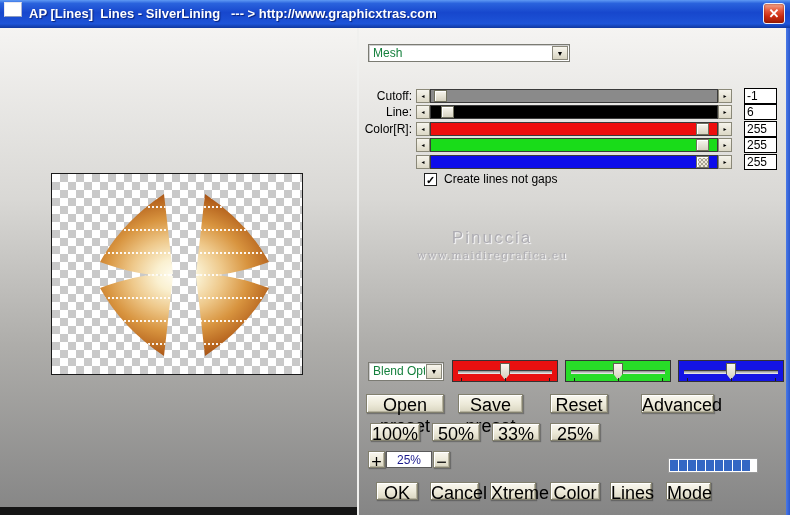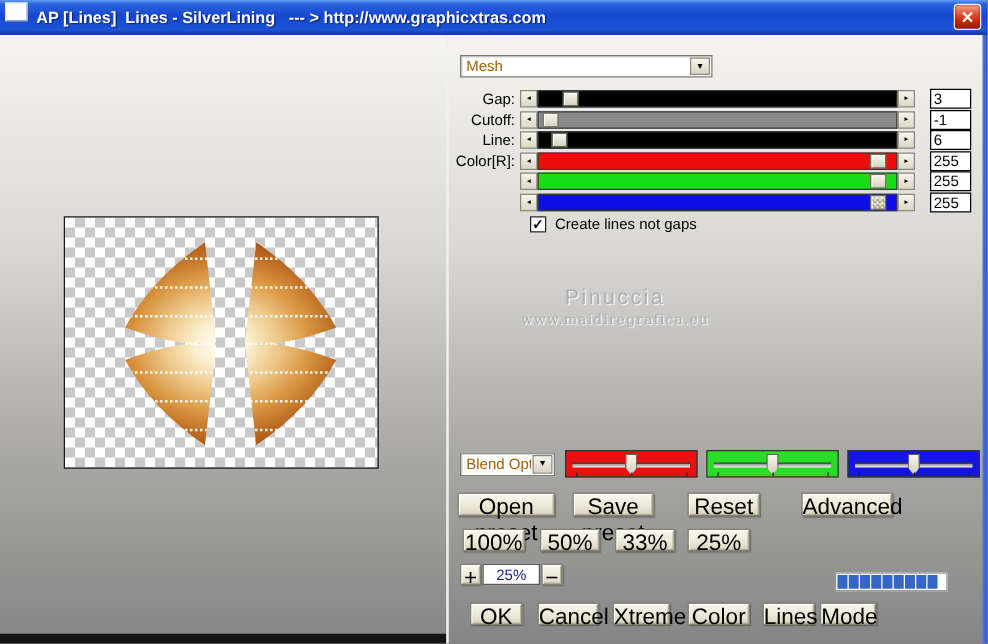--- a/index.html
+++ b/index.html
@@ -31,21 +31,21 @@
   .preview { position:absolute; left:51px; top:145px; width:252px; height:202px; border:1px solid #1a1a1a;
     background:repeating-conic-gradient(#c9c9c9 0% 25%, #ffffff 0% 50%); background-size:16px 16px; }
   .preview svg { display:block; }
 
   
   .rp { position:absolute; left:359px; top:0; right:4px; bottom:0; }
 
   .combo { position:absolute; height:18px; background:#fff; border:1px solid #7b7b73;
     box-shadow:inset 1px 1px 0 #cfcfcf; }
   .combo .txt { position:absolute; left:4px; right:18px; top:1px; font-size:12px; line-height:15px;
-    color:#a16207; white-space:nowrap; overflow:hidden; }
+    color:#15803d; white-space:nowrap; overflow:hidden; }
   .combo .cbtn { position:absolute; right:1px; top:1px; bottom:1px; width:16px;
     background:linear-gradient(#f8f6ee,#d8d4c0); border:1px solid #8a887a; text-align:center;
     font-size:7px; line-height:13px; color:#000; }
   .combo-mesh { left:9px; top:16px; width:202px; }
   .combo-blend { left:9px; top:334px; width:76px; height:19px; }
 
   .srow { position:absolute; left:0; width:100%; height:15px; }
   .slabel { position:absolute; left:0; width:53px; text-align:right; font-size:12px; line-height:15px; color:#000; }
   .sarrow { position:absolute; top:0; width:14px; height:14px; padding:0;
     background:linear-gradient(#f6f4ec,#dcd8c6); border:1px solid #8a8878;
@@ -142,29 +142,20 @@
     <div class="divider"></div>
     <div class="right-border"></div>
 
     <div class="rp">
 
       <div class="combo combo-mesh">
         <span class="txt">Mesh</span>
         <span class="cbtn">▼</span>
       </div>
 
-      <div class="srow" style="top:44px">
-        <span class="slabel">Gap:</span>
-        <button class="sarrow l">◄</button>
-        <div class="strack" style="background: rgb(0, 0, 0);">
-            <div class="sthumb" style="left: 19px;"></div>
-          </div>
-        <button class="sarrow r">►</button>
-        <input class="sval" value="3" style="">
-      </div>
       <div class="srow" style="top:61px">
         <span class="slabel">Cutoff:</span>
         <button class="sarrow l">◄</button>
         <div class="strack" style="background: rgb(138, 138, 138);">
             <div class="sthumb" style="left: 3px;"></div>
           </div>
         <button class="sarrow r">►</button>
         <input class="sval" value="-1" style="">
       </div>
       <div class="srow" style="top:77px">
@@ -265,17 +256,17 @@
           <div class="pseg" style="background: rgb(52, 103, 196);"></div>
           <div class="pseg" style="background: rgb(52, 103, 196);"></div>
           <div class="pseg" style="background: rgb(52, 103, 196);"></div>
         </div>
 
       <button class="btn" style="left:17px; top:454px; width:42px; height:18px">OK</button>
       <button class="btn" style="left:71px; top:454px; width:49px; height:18px">Cancel</button>
       <button class="btn" style="left:131px;top:454px; width:46px; height:18px">Xtreme</button>
       <button class="btn" style="left:191px;top:454px; width:50px; height:18px">Color</button>
       <button class="btn" style="left:251px;top:454px; width:42px; height:18px">Lines</button>
-      <button class="btn" style="left:297px;top:454px; width:45px; height:18px">Mode</button>
+      <button class="btn" style="left:307px;top:454px; width:45px; height:18px">Mode</button>
 
     </div>
   </div>
 </div>
 
 </body></html>

